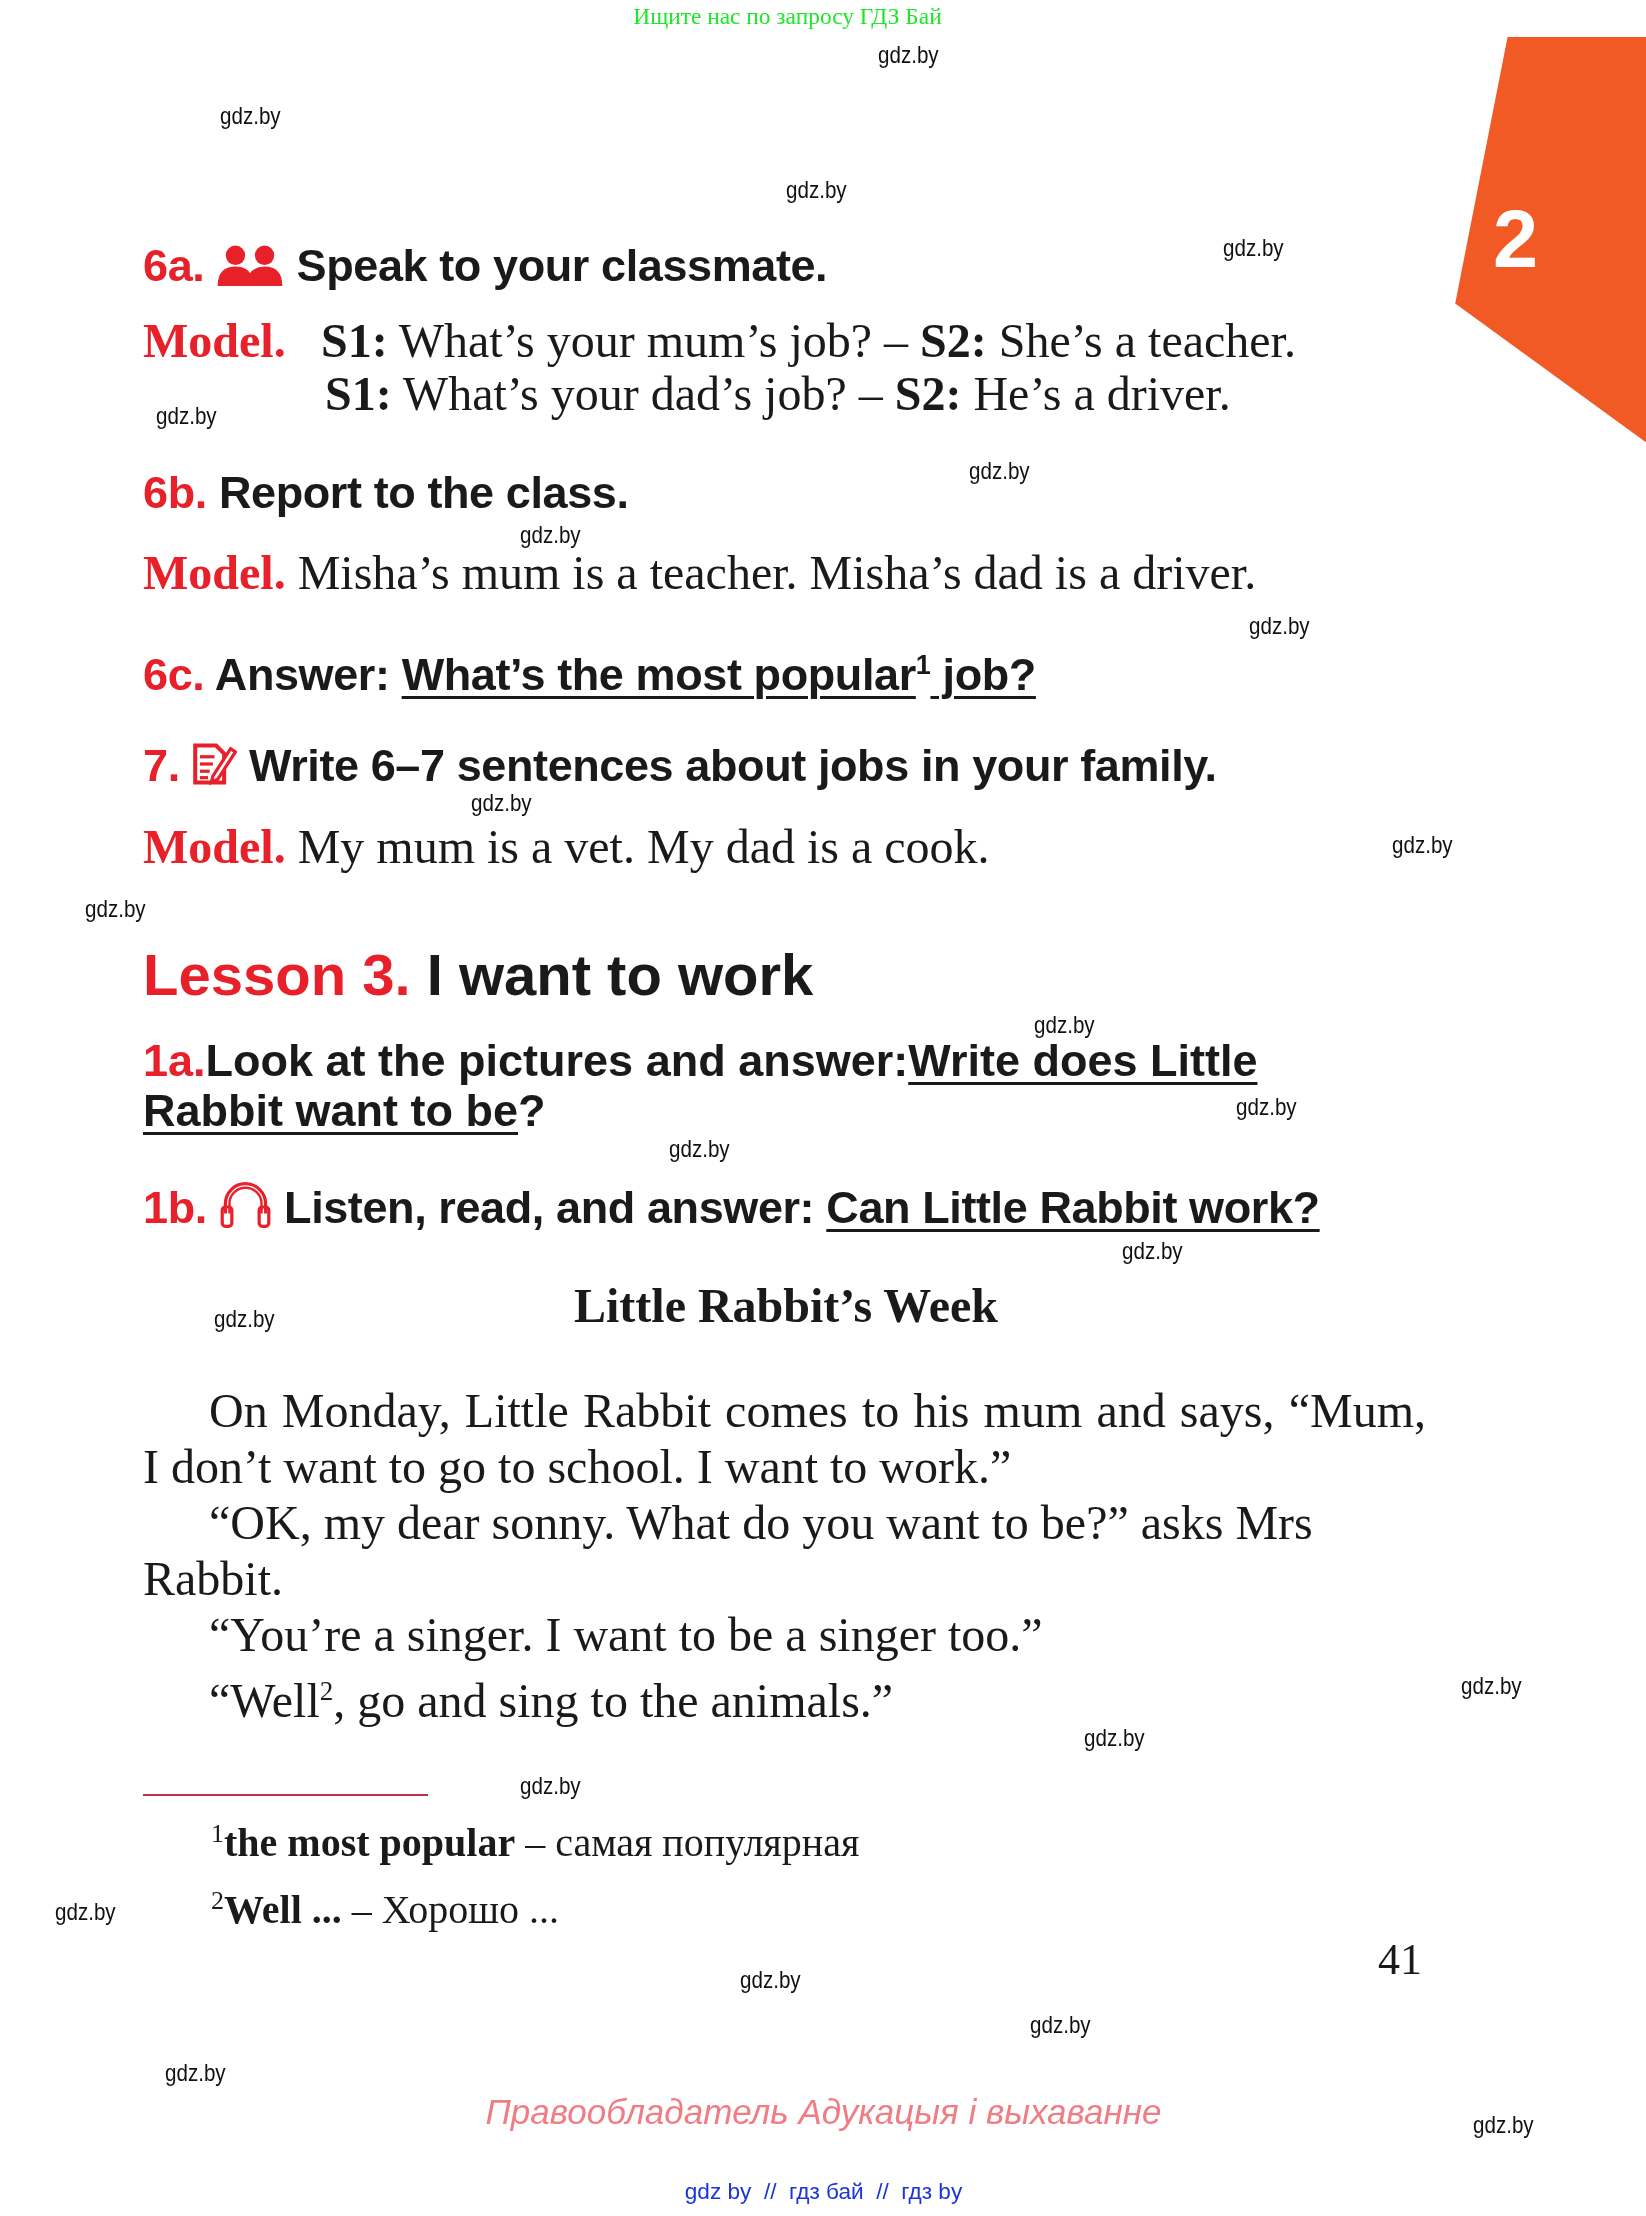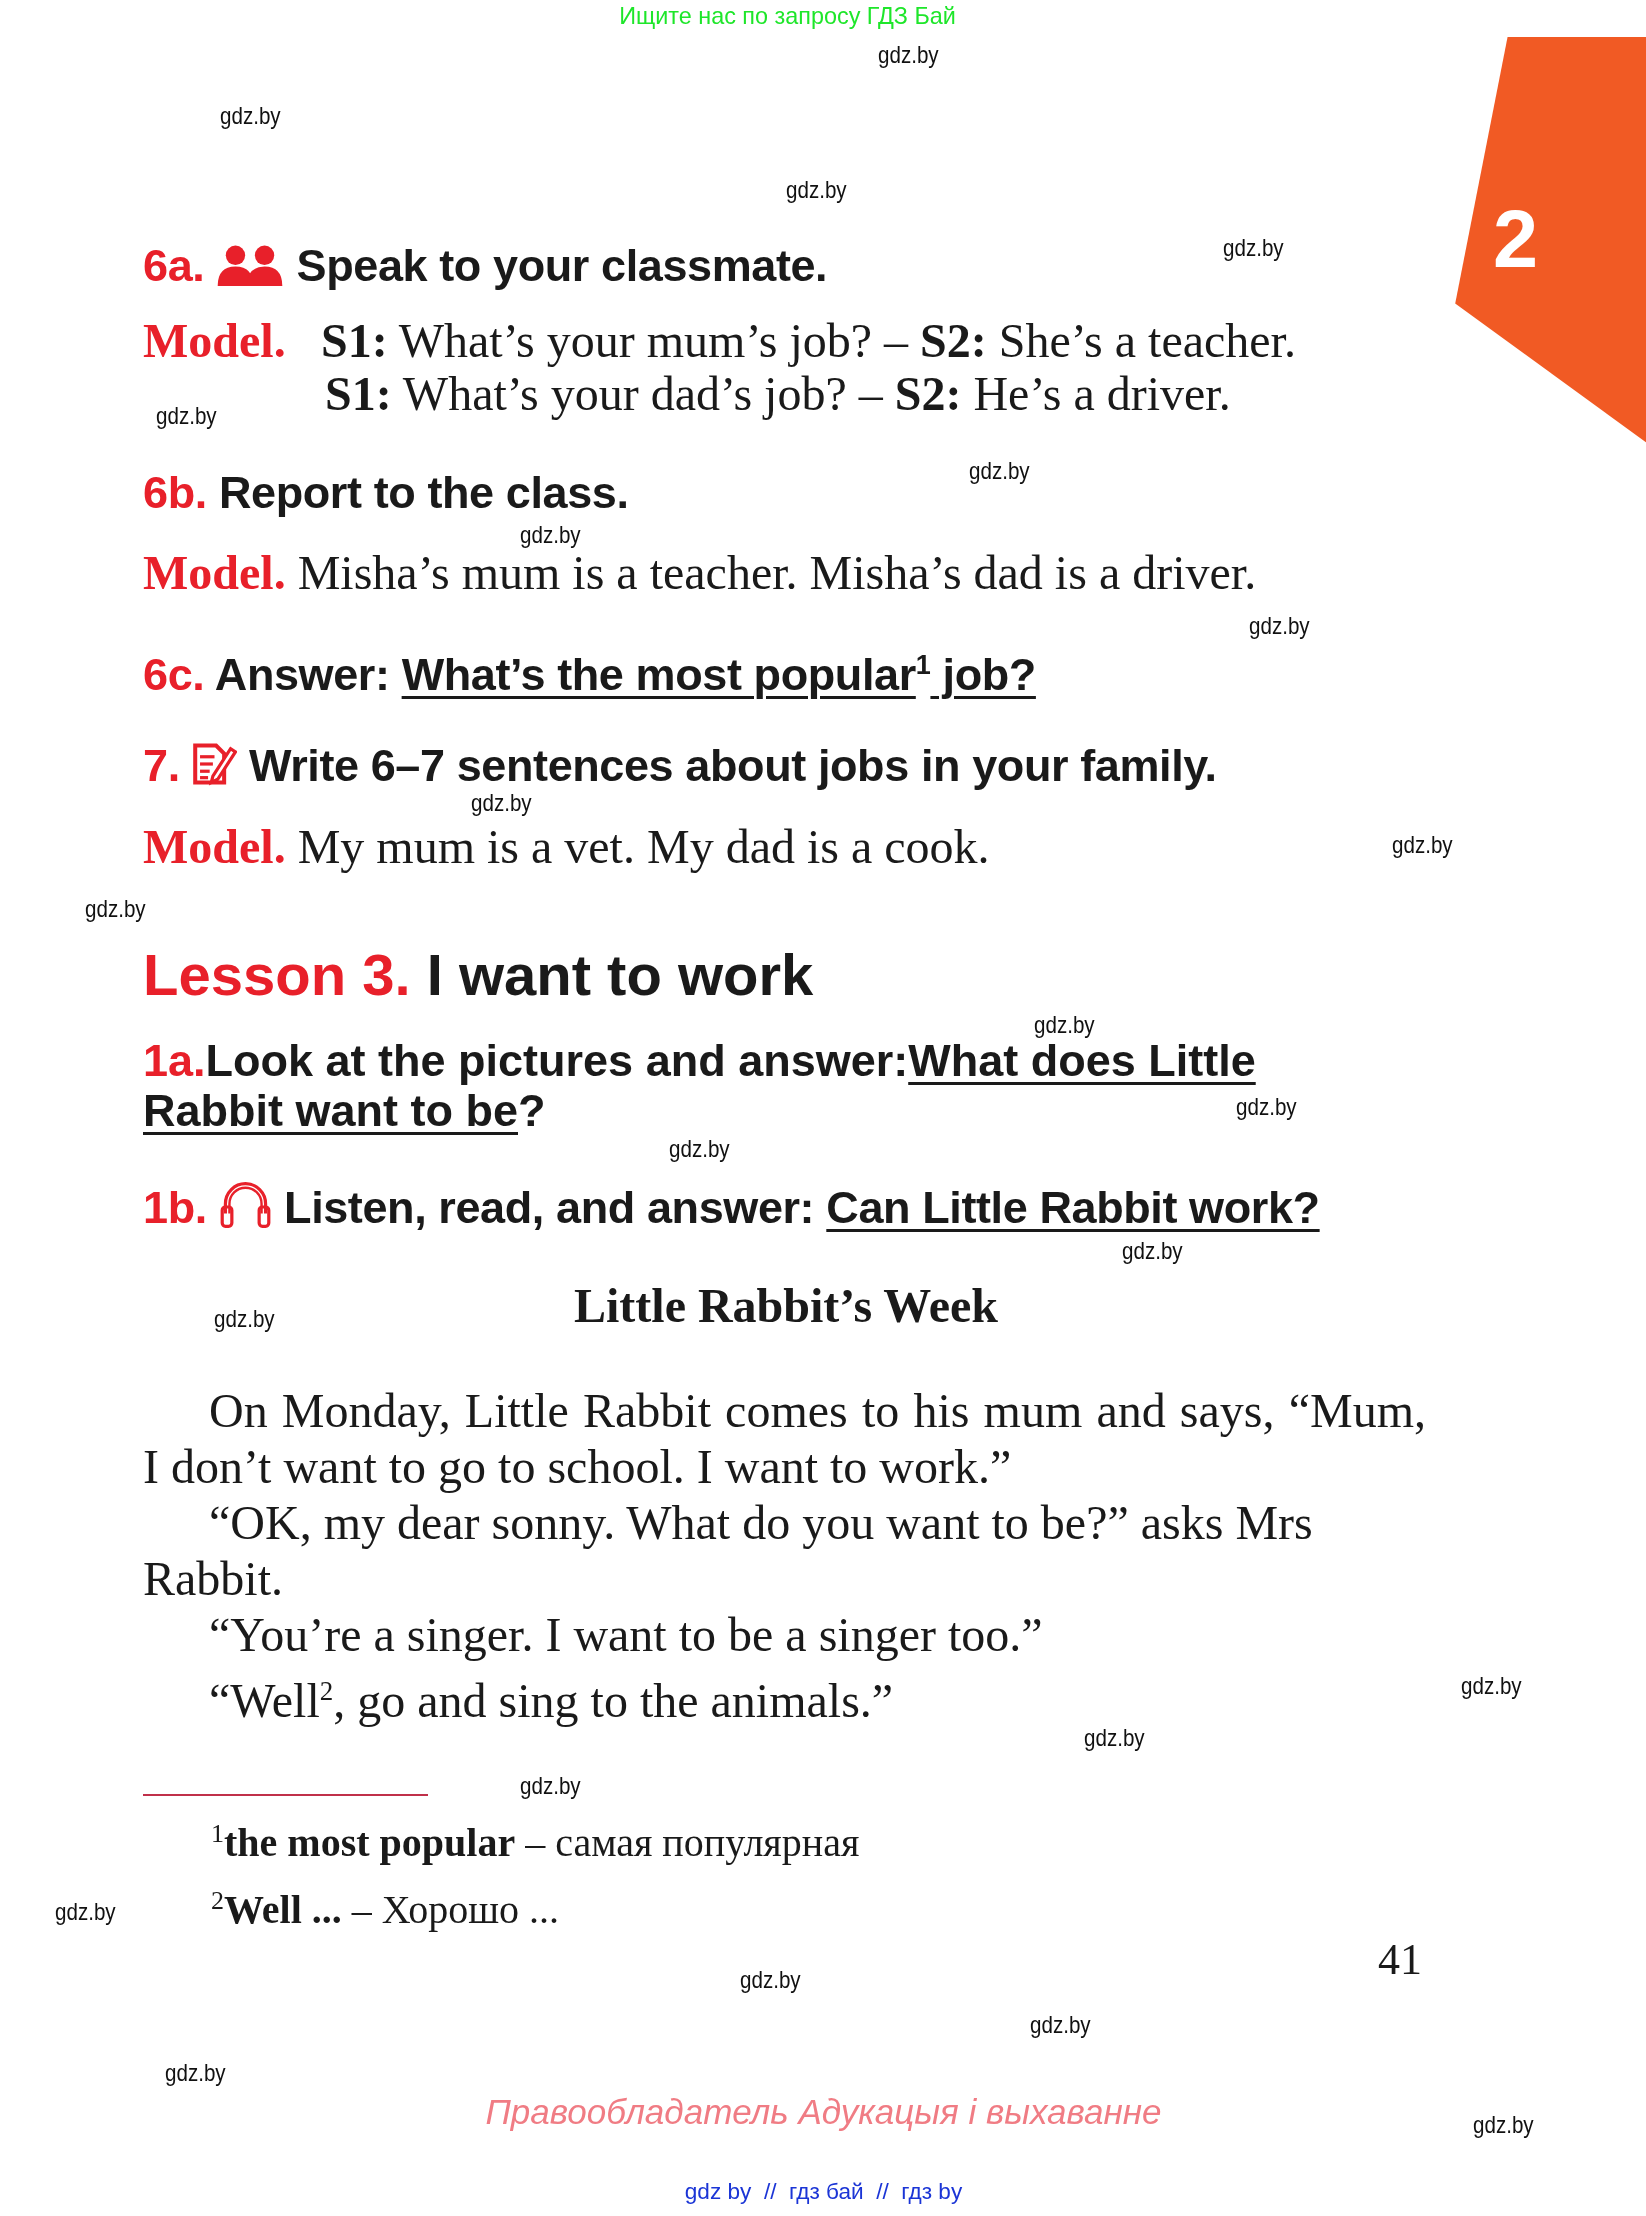--- a/index.html
+++ b/index.html
@@ -1,20 +1,20 @@
 <!DOCTYPE html>
 <html style="font-size:13px"><head>
 <meta charset="utf-8">
 <style>
   html, body { margin:0; padding:0; background:#ffffff; }
   body { width:1647px; height:2216px; position:relative; overflow:hidden; font-family:"Liberation Sans", sans-serif; color:#1a1a1a; }
   .abs { position:absolute; }
   .red { color:#e8202a; }
   .wm { position:absolute; font-family:"Liberation Sans", sans-serif; font-size:23.4px; color:#111; transform:scaleX(0.88); transform-origin:left top; white-space:nowrap; }
-  .topbanner { position:absolute; left:0; width:1575px; top:3.2px; text-align:center; color:#1ee62a; font-size:23.4px; font-family:Liberation Sans, sans-serif; }
+  .topbanner { position:absolute; left:0; width:1575px; top:3.2px; text-align:center; color:#1ee62a; font-size:23.4px; font-family:Liberation Serif, serif; }
   .heading { position:absolute; left:143px; font-family:"Liberation Sans", sans-serif; font-weight:bold; font-size:45px; white-space:nowrap; letter-spacing:-0.4px; }
   .model-line { position:absolute; left:143px; font-family:"Liberation Serif", serif; font-size:48px; white-space:nowrap; }
   .model-lbl { color:#e8202a; font-weight:bold; }
   .u { text-decoration:underline; text-decoration-thickness:3.2px; text-underline-offset:6.4px; }
   .story { position:absolute; left:143px; width:1283px; font-family:"Liberation Serif", serif; font-size:48px; line-height:56px; }
   .story p { margin:0; }
   .ind { text-indent:66px; }
   .just { text-align:justify; text-align-last:auto; }
   .icon { display:inline-block; vertical-align:-4.8px; }
 </style>
@@ -84,21 +84,21 @@
 </div>
 
 <div class="abs" style="left:143px;top:941px;font-family:'Liberation Sans',sans-serif;font-weight:bold;font-size:58px;white-space:nowrap;">
   <span class="red">Lesson 3.</span><span> I want to work</span>
 </div>
 
 <div class="abs" style="left:143px;top:1036px;width:1283px;font-family:'Liberation Sans',sans-serif;font-weight:bold;font-size:45px;line-height:50px;">
   <div style="display:flex;justify-content:flex-start;">
     <span class="red">1a.</span>
     <span>Look at the pictures and answer: </span>
-    <span class="u">What does Little</span>
+    <span class="u">Write does Little</span>
   </div>
   <div><span class="u">Rabbit want to be</span><span>?</span></div>
 </div>
 
 <div class="heading" style="top:1178px;">
   <span class="red">1b.</span>
   <span class="icon">
     <svg width="53" height="50" viewBox="0 0 66 62">
       <path d="M8 44 V32 A25 25 0 0 1 58 32 V44" fill="none" stroke="#e8202a" stroke-width="4"></path>
       <path d="M13 44 V32 A20 20 0 0 1 53 32 V44" fill="none" stroke="#e8202a" stroke-width="3"></path>

